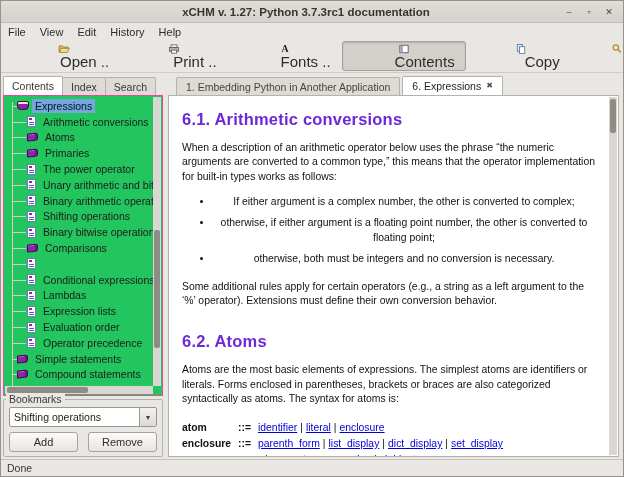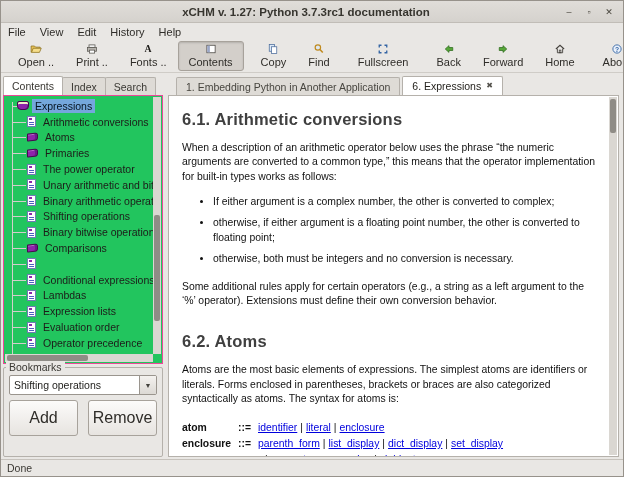--- a/index.html
+++ b/index.html
@@ -13,21 +13,21 @@
   .win-btn{width:16px;height:14px;display:flex;align-items:center;justify-content:center;font-size:9px;color:#4a473f;cursor:default;}
 
   
   .menubar{height:17px;flex:0 0 17px;background:#e9e7e4;display:flex;align-items:center;}
   .menu-item{font-size:11px;color:#2f2d29;padding:1px 7px;}
 
   
   .toolbar{height:33px;flex:0 0 33px;background:#e9e7e4;border-bottom:1px solid #cfccc7;display:flex;align-items:stretch;padding:1px 2px;}
   .gripper{width:6px;margin:4px 3px 4px 1px;background-image:radial-gradient(circle,#a9a49d 1px,transparent 1.2px);background-size:4px 4px;background-position:center;}
   .tbtn{display:flex;flex-direction:column;align-items:center;justify-content:center;padding:1px 10px 2px 10px;border:1px solid transparent;border-radius:3px;color:#2f2d29;}
-  .tbtn .tlab{font-size:11px;line-height:12px;margin-top:1px;white-space:nowrap;}
+  .tbtn .tlab{font-size:15px;line-height:12px;margin-top:1px;white-space:nowrap;margin-left:42px;}
   .tbtn.pressed{background:#d3cfca;border-color:#a7a29b;box-shadow:inset 0 1px 2px rgba(0,0,0,.15);}
   .tsep{width:1px;background:#c6c2bc;margin:3px 3px;}
   .ticon16{width:16px;height:16px;display:block;}
 
   
   .main{flex:1;display:flex;min-height:0;padding:2px 4px 0 2px;}
   .left{width:160px;flex:0 0 160px;display:flex;flex-direction:column;min-height:0;}
   .right{flex:1;display:flex;flex-direction:column;min-width:0;margin-left:5px;}
 
   
@@ -50,41 +50,41 @@
   .i-page{width:9px;height:11px;flex:0 0 9px;margin-right:4px;background:#fff;border:1px solid #6f7bb5;background-image:linear-gradient(#8e24aa,#8e24aa),linear-gradient(#4d5fc0,#4d5fc0),linear-gradient(#4d5fc0,#4d5fc0);background-size:3px 2px,5px 1px,5px 1px;background-position:1px 1px,1px 5px,1px 7px;background-repeat:no-repeat;}
   .i-book{width:11px;height:8px;flex:0 0 11px;margin-right:4px;background:#8e24aa;border:1px solid #45094f;border-radius:1px 3px 3px 1px;box-shadow:inset -2px 0 0 #6a1b8a, inset 0 1px 0 #b96ccb;transform:skewY(-6deg);}
   .i-bookopen{width:12px;height:9px;flex:0 0 12px;margin-right:3px;background:#8e24aa;border:1px solid #45094f;border-radius:2px 2px 4px 4px;box-shadow:inset 0 2px 0 #f3ecca, inset -1px 0 0 #6a1b8a;}
   .vscroll{position:absolute;top:1px;right:1px;bottom:9px;width:8px;background:#dad7d2;}
   .vthumb{position:absolute;left:1px;right:1px;background:#8f8c86;border-radius:2px;}
   .hscroll{position:absolute;left:1px;right:9px;bottom:1px;height:8px;background:#dad7d2;}
   .hthumb{position:absolute;top:1px;bottom:1px;background:#8f8c86;border-radius:2px;left:2px;width:55%;}
   .tree-vthumb{top:46%;height:41%;}
 
   
-  .bookmarks{flex:0 0 56px;margin-top:3px;border:1px solid #b5b1ab;border-radius:2px;padding:3px 5px 20px 5px;position:relative;background:#e9e7e4;}
+  .bookmarks{flex:0 0 56px;margin-top:3px;border:1px solid #b5b1ab;border-radius:2px;padding:3px 5px 4px 5px;position:relative;background:#e9e7e4;}
   .bm-legend{position:absolute;top:-7px;left:2px;background:#e9e7e4;font-size:10.5px;color:#3a3833;padding:0 3px;}
   .combo{display:flex;height:20px;border:1px solid #9a958e;background:#fff;border-radius:2px;overflow:hidden;margin-top:4px;}
   .combo-val{flex:1;font-size:10.5px;color:#1d1c19;padding:3px 4px;white-space:nowrap;overflow:hidden;}
   .combo-btn{width:17px;background:linear-gradient(#f4f2ef,#dcd9d4);border-left:1px solid #9a958e;display:flex;align-items:center;justify-content:center;font-size:7px;color:#44423d;}
   .bm-buttons{display:flex;gap:10px;margin-top:5px;}
-  .btn{flex:1;height:36px;background:linear-gradient(#fcfbfa,#e7e4e0);border:1px solid #a7a29b;border-radius:3px;font-size:16px;color:#2f2d29;display:flex;align-items:center;justify-content:center;}
+  .btn{flex:1;height:20px;background:linear-gradient(#fcfbfa,#e7e4e0);border:1px solid #a7a29b;border-radius:3px;font-size:11px;color:#2f2d29;display:flex;align-items:center;justify-content:center;}
 
   
   .doc-tabs{height:20px;flex:0 0 20px;display:flex;align-items:flex-end;padding-left:8px;}
   .dtab{font-size:10.5px;color:#47453f;padding:3px 9px 2px 9px;border:1px solid #b5b1ab;border-bottom:none;background:#dedbd6;border-radius:2px 2px 0 0;margin-right:2px;white-space:nowrap;display:flex;align-items:center;gap:5px;}
   .dtab.active{background:#fff;color:#26241f;position:relative;z-index:2;padding-bottom:3px;}
   .dtab-close{font-size:8px;color:#55534d;line-height:8px;}
 
   
   .content{flex:1;background:#fff;border:1px solid #b5b1ab;position:relative;overflow:hidden;min-height:0;}
   .page{position:absolute;left:0;top:0;right:9px;bottom:0;overflow:hidden;padding:10px 14px 0 13px;}
-  .page h1{font-size:16.5px;margin:4px 0 12px 0;color:#404040;letter-spacing:.2px;}
+  .page h1{font-size:16.5px;margin:4px 0 12px 0;color:#6d28d9;letter-spacing:.2px;}
   .page h1.h62{margin-top:24px;}
   .page p{font-size:10.4px;line-height:1.38;color:#111;margin:0 0 11px 0;}
-  .page ul{margin:0 0 13px 0;padding-left:31px;}
+  .page ul{margin:0 0 13px 0;padding-left:31px;text-align:center;}
   .page li{font-size:10.4px;line-height:1.38;color:#111;margin-bottom:7px;}
   a.glink{color:#0000dd;text-decoration:underline;}
   .grammar{font-size:10.4px;line-height:1.5;color:#111;margin:14px 0 0 0;}
   .gname{display:inline-block;width:56px;font-weight:bold;}
   .gop{margin-right:7px;font-weight:bold;}
   .gsep{margin:0 3px;}
   .gcont{padding-left:80px;}
   .content-vthumb{top:2px;height:34px;}
 
   

